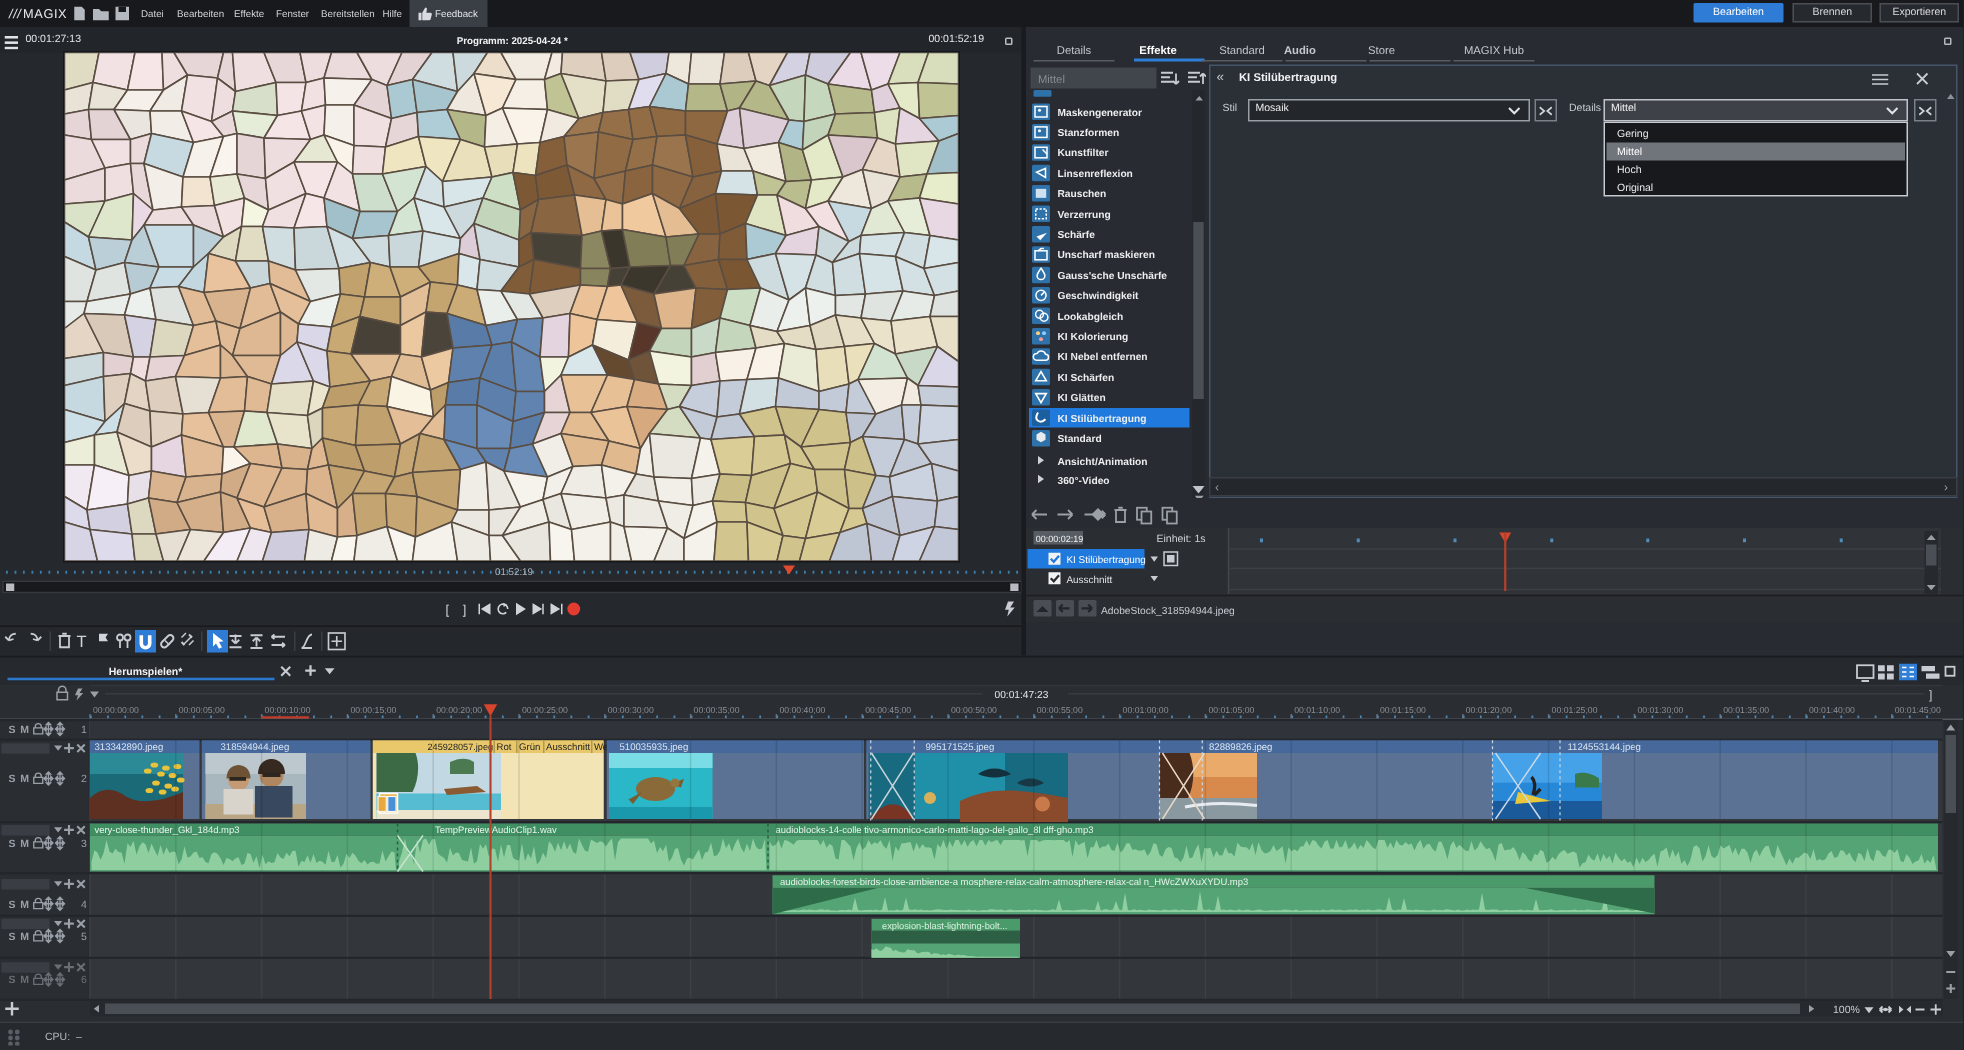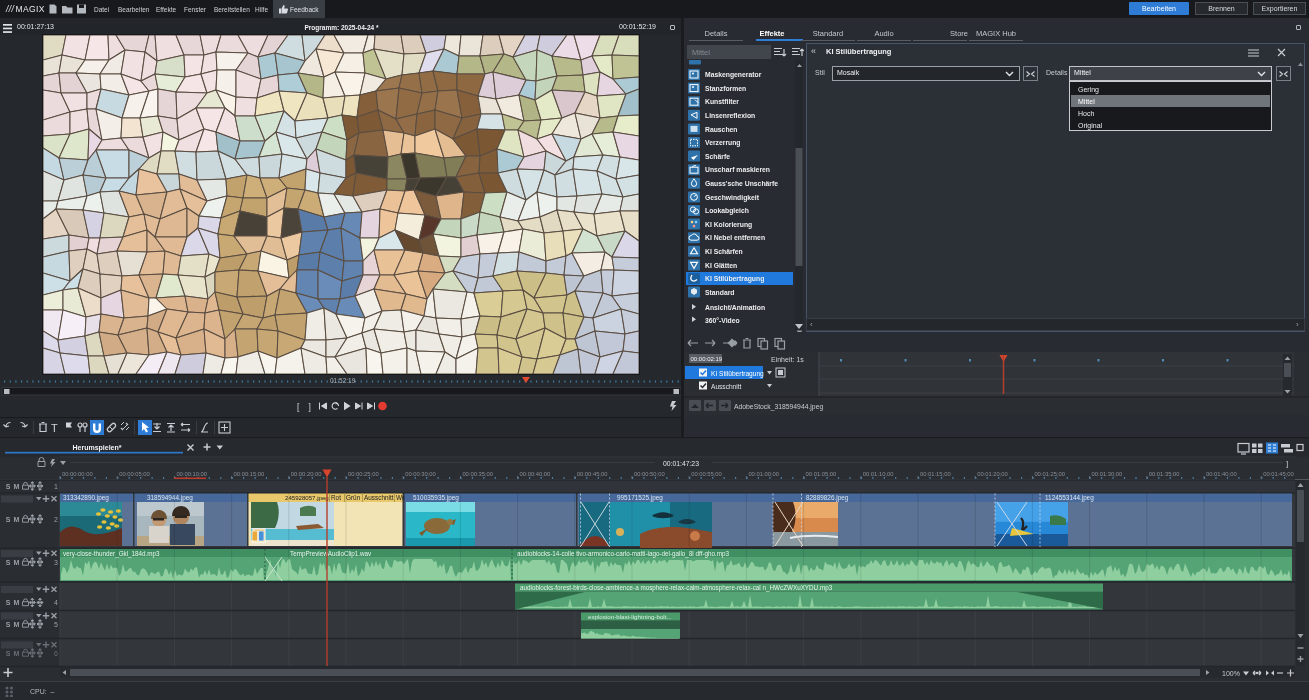--- a/index.html
+++ b/index.html
@@ -740,23 +740,23 @@
         <rect x="219" y="4" width="11" height="11"></rect>
         <path d="M224.5 6v7m-3.5-3.5h7"></path>
       </g>
     </svg><div class="ab" style="left:683px;top:18px;width:626px;height:419px;background:#282b31">
       <div class="tx" style="left:5px;top:11px;width:56px;text-align:center;font-size:7.5px;font-weight:normal;color:#c4c8ce">Details</div>
       <div class="ab" style="left:6px;top:21.5px;width:54px;height:1.4px;background:#585c63"></div>
       <div class="tx" style="left:61px;top:11px;width:56px;text-align:center;font-size:7.5px;font-weight:bold;color:#ffffff">Effekte</div>
       <div class="ab" style="left:73px;top:21px;width:47px;height:2px;background:#2f7fd6"></div>
       <div class="tx" style="left:117px;top:11px;width:56px;text-align:center;font-size:7.5px;font-weight:normal;color:#c4c8ce">Standard</div>
       <div class="ab" style="left:118px;top:21.5px;width:54px;height:1.4px;background:#585c63"></div>
-      <div class="tx" style="left:173px;top:11px;width:56px;text-align:center;font-size:7.5px;font-weight:normal;color:#c4c8ce">Audio</div>
+      <div class="tx" style="left:173px;top:11px;width:56px;text-align:left;font-size:7.5px;font-weight:bold;color:#c4c8ce">Audio</div>
       <div class="ab" style="left:174px;top:21.5px;width:54px;height:1.4px;background:#585c63"></div>
-      <div class="tx" style="left:229px;top:11px;width:56px;text-align:right;font-size:7.5px;font-weight:normal;color:#c4c8ce">Store</div>
+      <div class="tx" style="left:229px;top:11px;width:56px;text-align:left;font-size:7.5px;font-weight:normal;color:#c4c8ce">Store</div>
       <div class="ab" style="left:230px;top:21.5px;width:54px;height:1.4px;background:#585c63"></div>
       <div class="tx" style="left:285px;top:11px;width:56px;text-align:center;font-size:7.5px;font-weight:normal;color:#c4c8ce">MAGIX Hub</div>
       <div class="ab" style="left:286px;top:21.5px;width:54px;height:1.4px;background:#585c63"></div>
       <div class="ab" style="left:613px;top:7px;width:5px;height:5px;border:1.3px solid #b4b9bf;border-radius:1px"></div>
     </div><div class="ab" style="left:687px;top:45px;width:84px;height:14px;background:#41454c"></div><div class="tx" style="left:692px;top:48px;font-size:7.5px;color:#878c93">Mittel</div><svg class="ab" style="left:774px;top:47px" width="30" height="11" viewBox="0 0 30 11" stroke="#c8ccd2" stroke-width="1.2">
       <path d="M0 1.5h8M0 4.5h6M0 7.5h8M10 2v7m0 0-2-2m2 2 2-2"></path>
       <path d="M18 1.5h8m-8 3h6m-6 3h8M28 9V2m0 0-2 2m2-2 2 2"></path>
     </svg><svg class="ab" style="left:683px;top:60px" width="122" height="272" viewBox="0 0 122 272">
       <rect x="6" y="0" width="12" height="4.5" rx="1" fill="#2f72aa"></rect>
       <rect x="5" y="9.0" width="12" height="11" rx="1" fill="#2f72aa"></rect>

